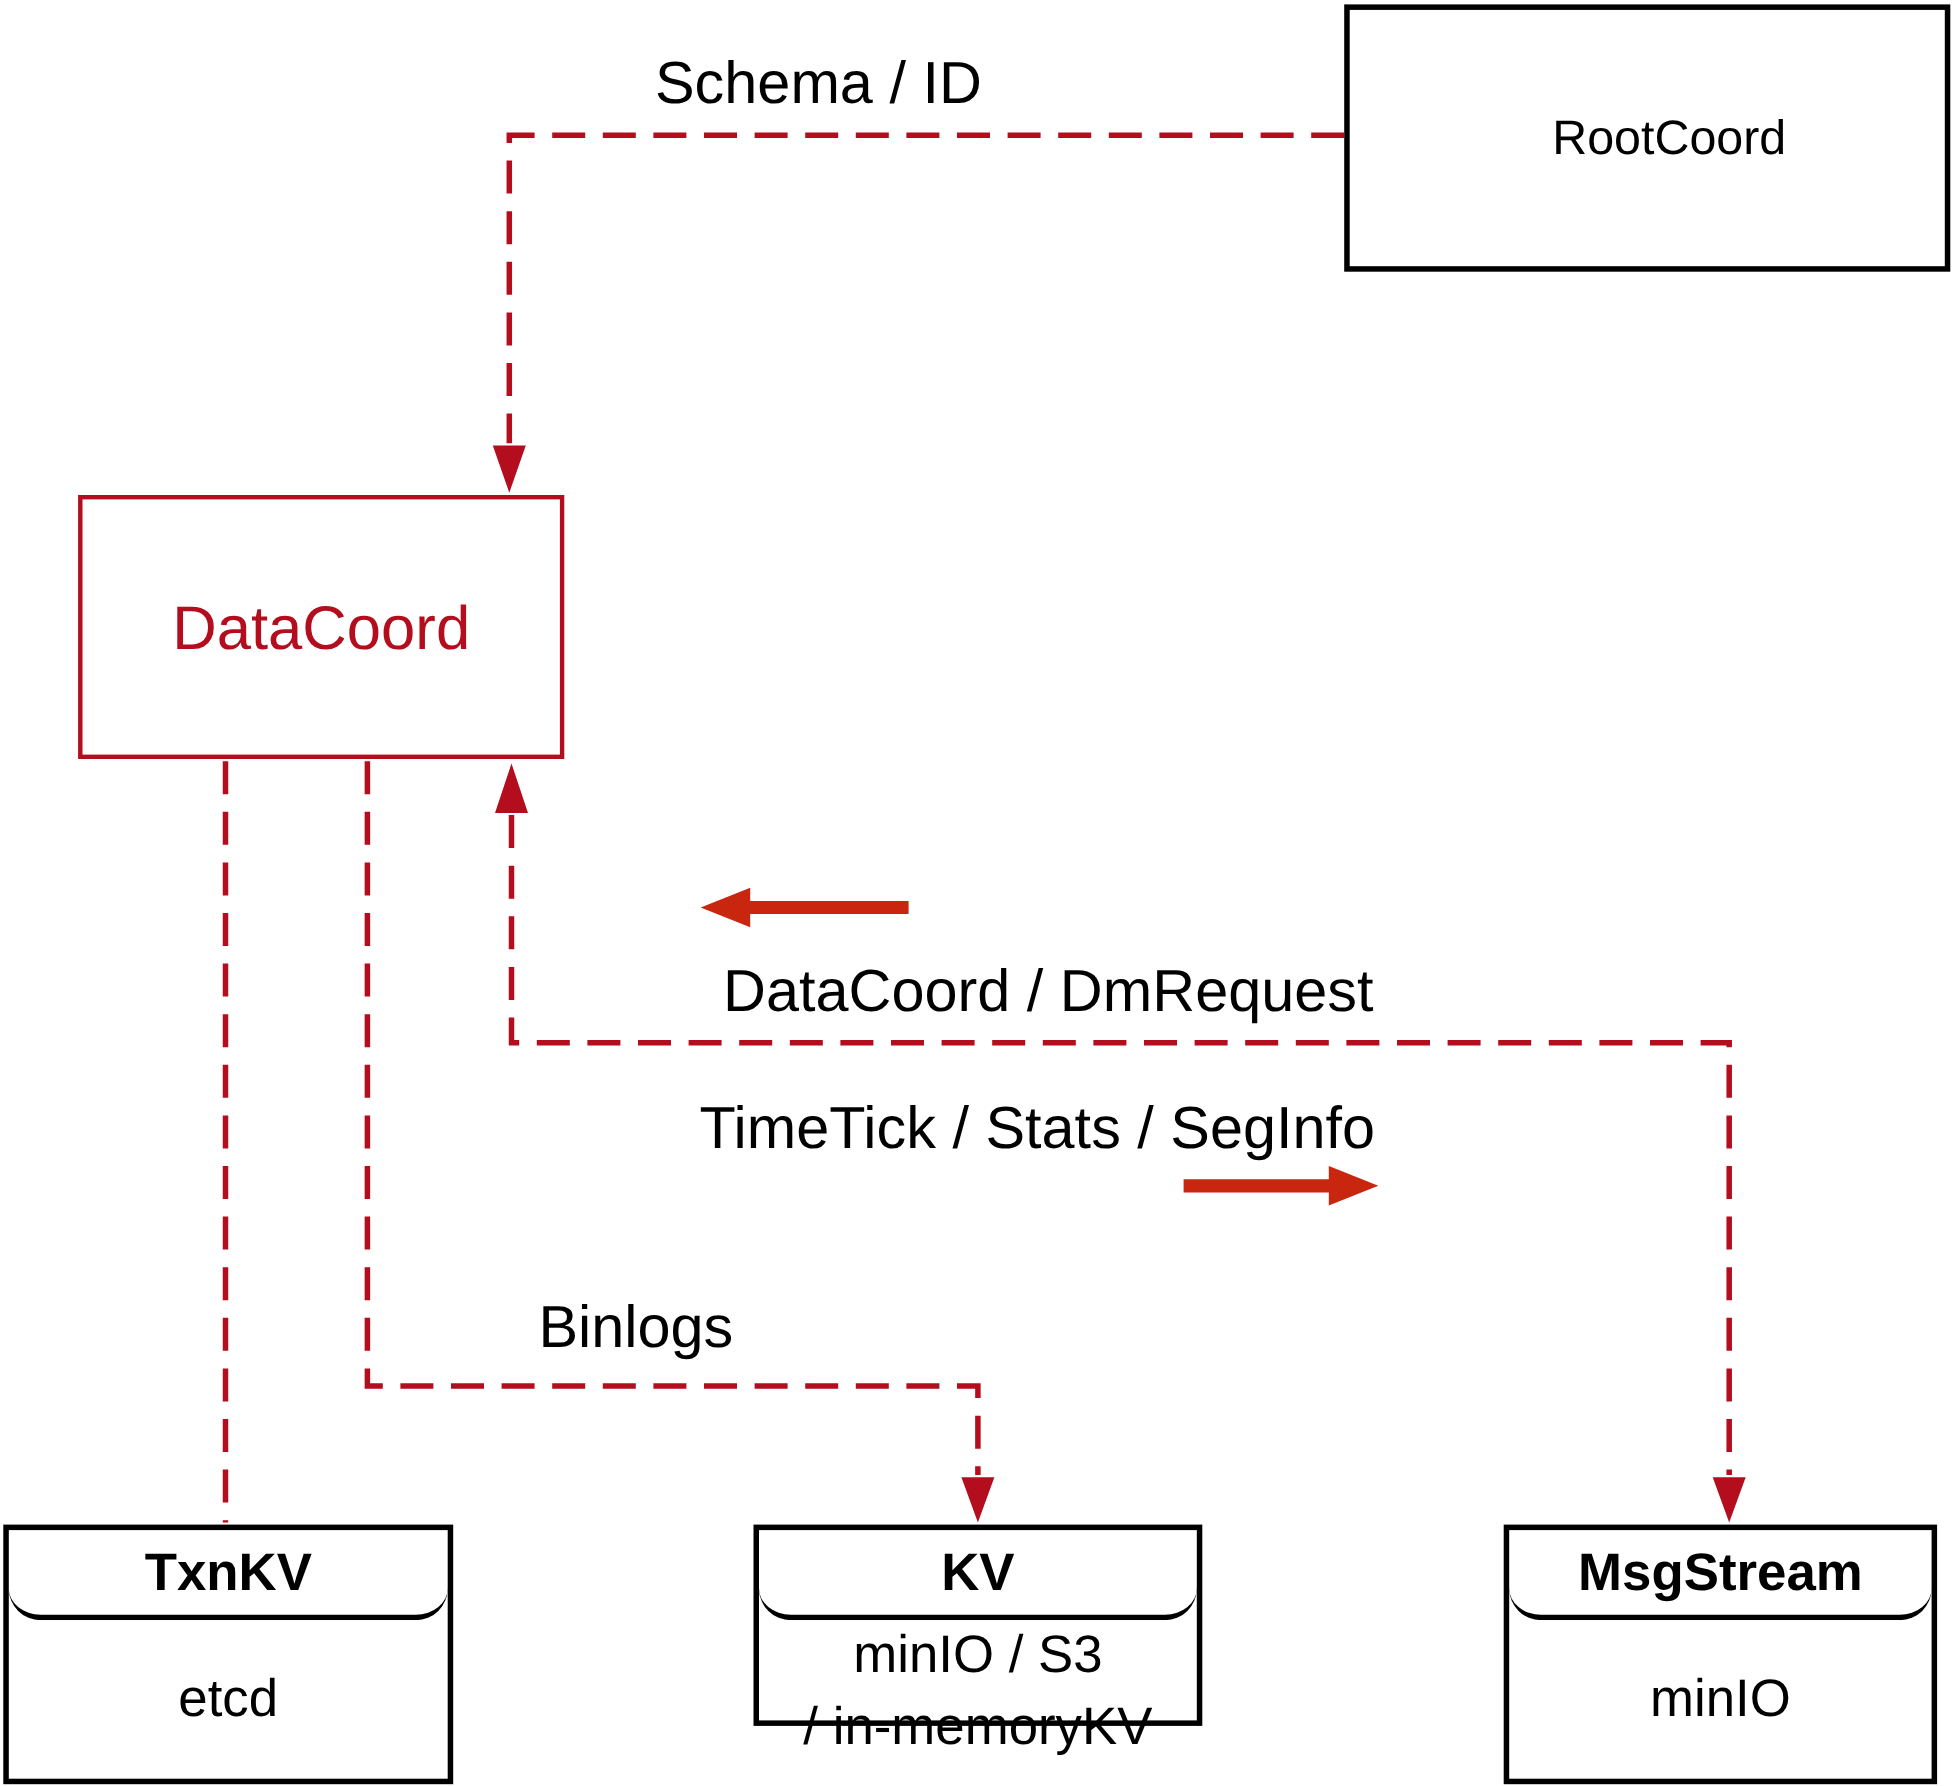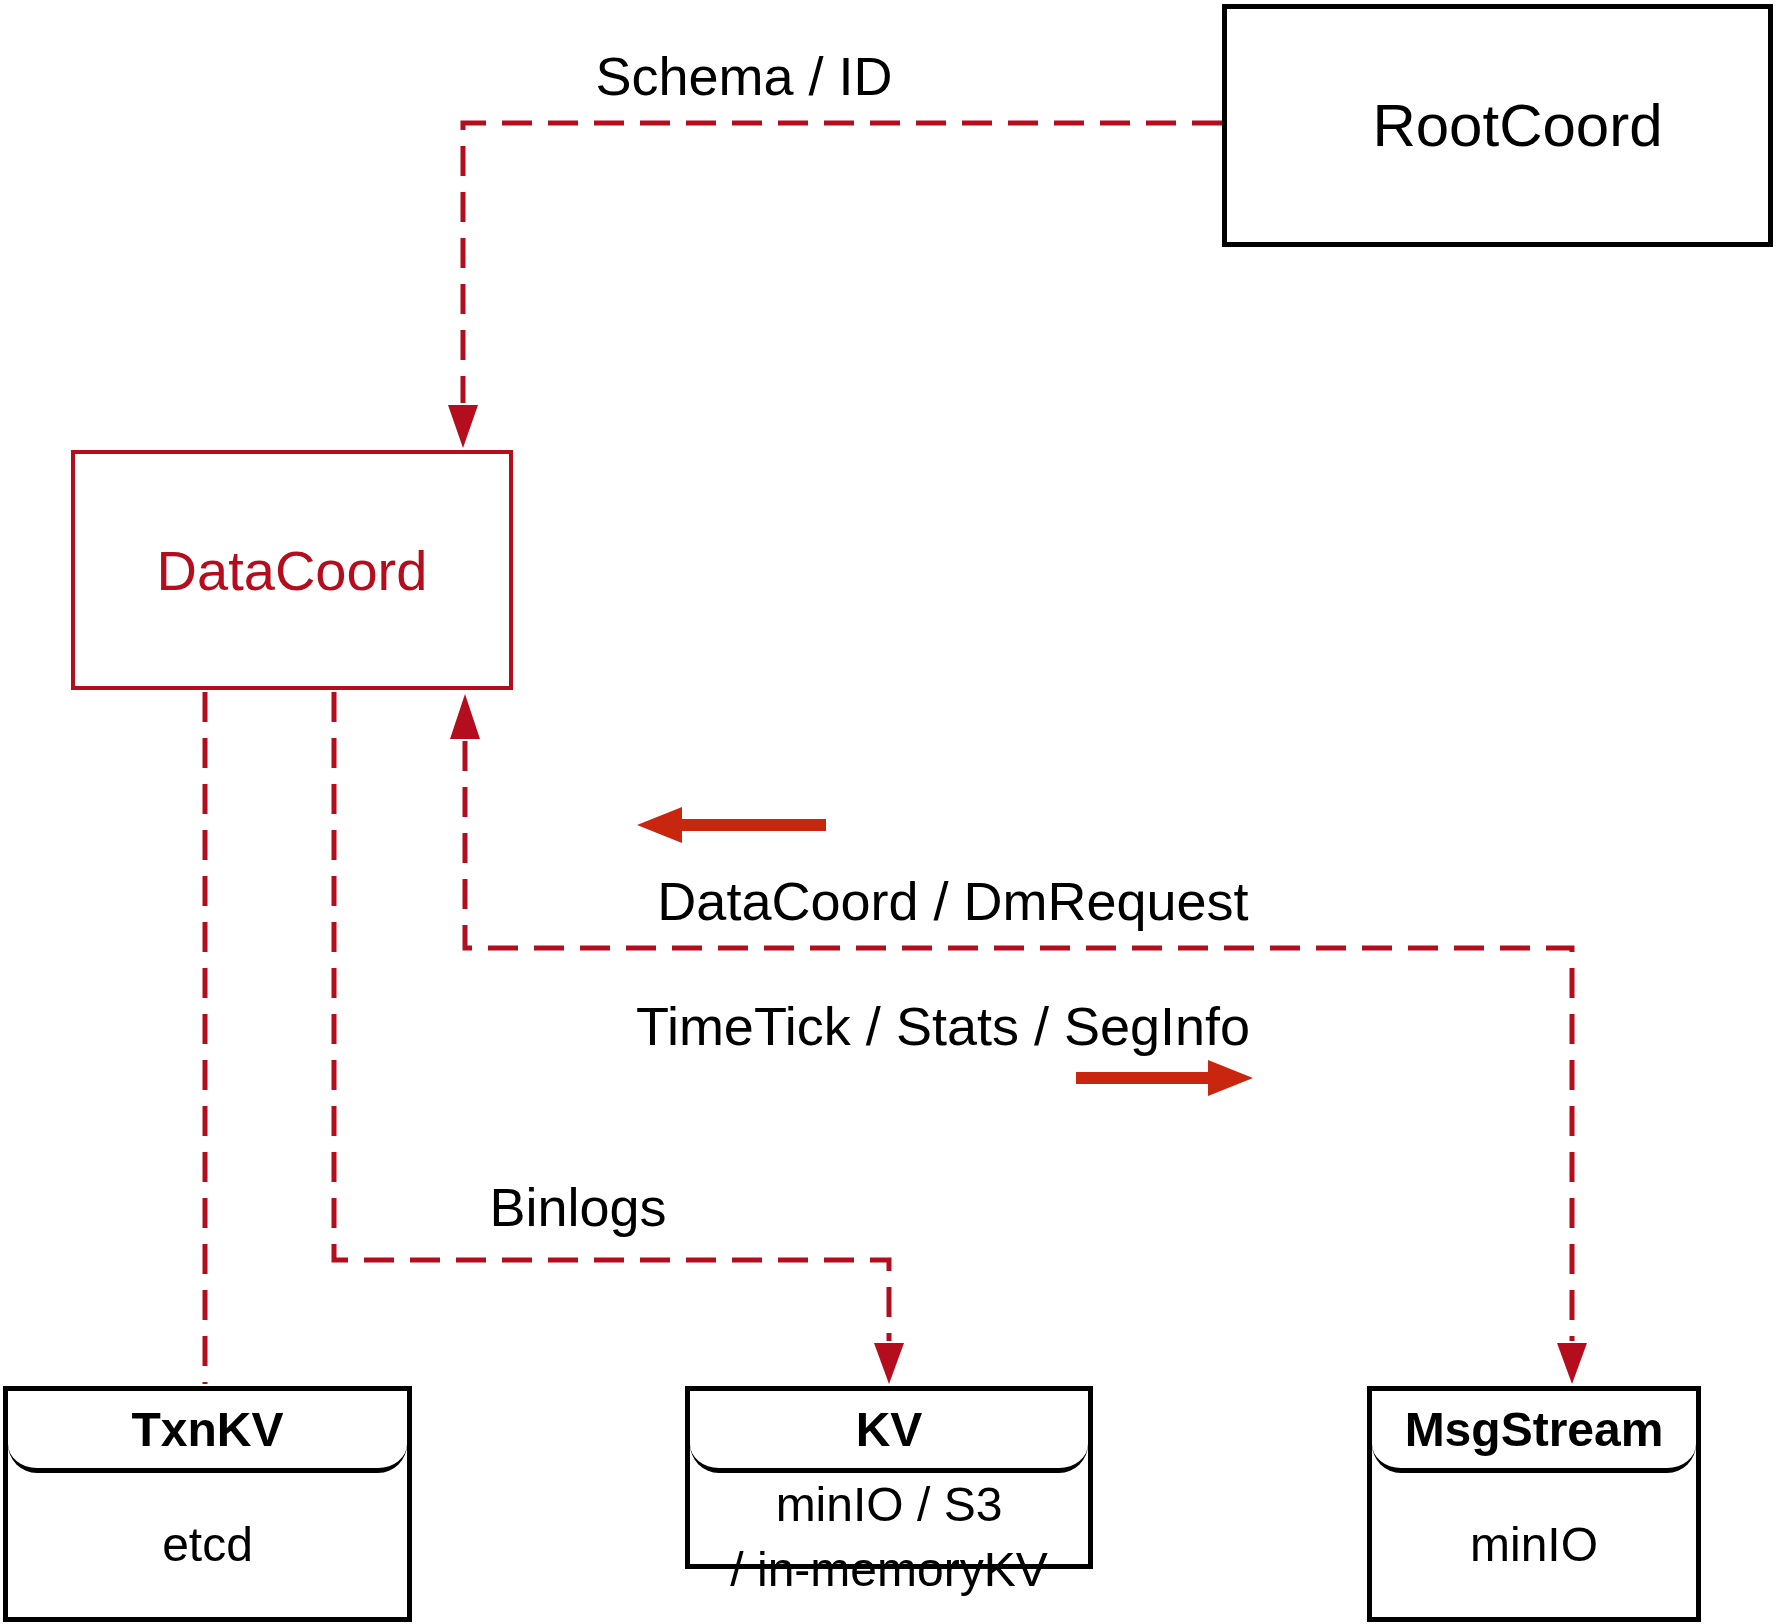--- a/index.html
+++ b/index.html
@@ -28,21 +28,21 @@
   .flow{fill:var(--arrow-red);stroke:none;}
   .box{
     position:absolute;
     box-sizing:border-box;
     background:#ffffff;
     border:5px solid var(--ink);
     display:flex;align-items:center;justify-content:center;
     color:var(--ink);
     text-align:center;
   }
-  .box.plain{font-size:60px;padding-left:40px;}
+  .box.plain{font-size:44px;padding-left:40px;}
   .box.accent{
     border:4px solid var(--crimson);
     color:var(--crimson);
     font-size:56px;
   }
   .box.stack{
     flex-direction:column;
     align-items:stretch;
     justify-content:flex-start;
     padding:0;
@@ -121,21 +121,21 @@
   </div>
 
   <div class="box stack" style="left:685px;top:1386px;width:408px;height:183px;">
     <div class="hdr">KV</div>
     <div class="bdy">
       <span>minIO / S3</span>
       <span>/ in-memoryKV</span>
     </div>
   </div>
 
-  <div class="box stack" style="left:1367px;top:1386px;width:334px;height:236px;">
+  <div class="box stack" style="left:1367px;top:1386px;width:394px;height:236px;">
     <div class="hdr">MsgStream</div>
     <div class="bdy">
       <span>minIO</span>
     </div>
   </div>
 
   <div class="edge-label" style="left:744px;top:76px;">Schema / ID</div>
 
   <div class="edge-label" style="left:953px;top:901px;">DataCoord / DmRequest</div>
 

